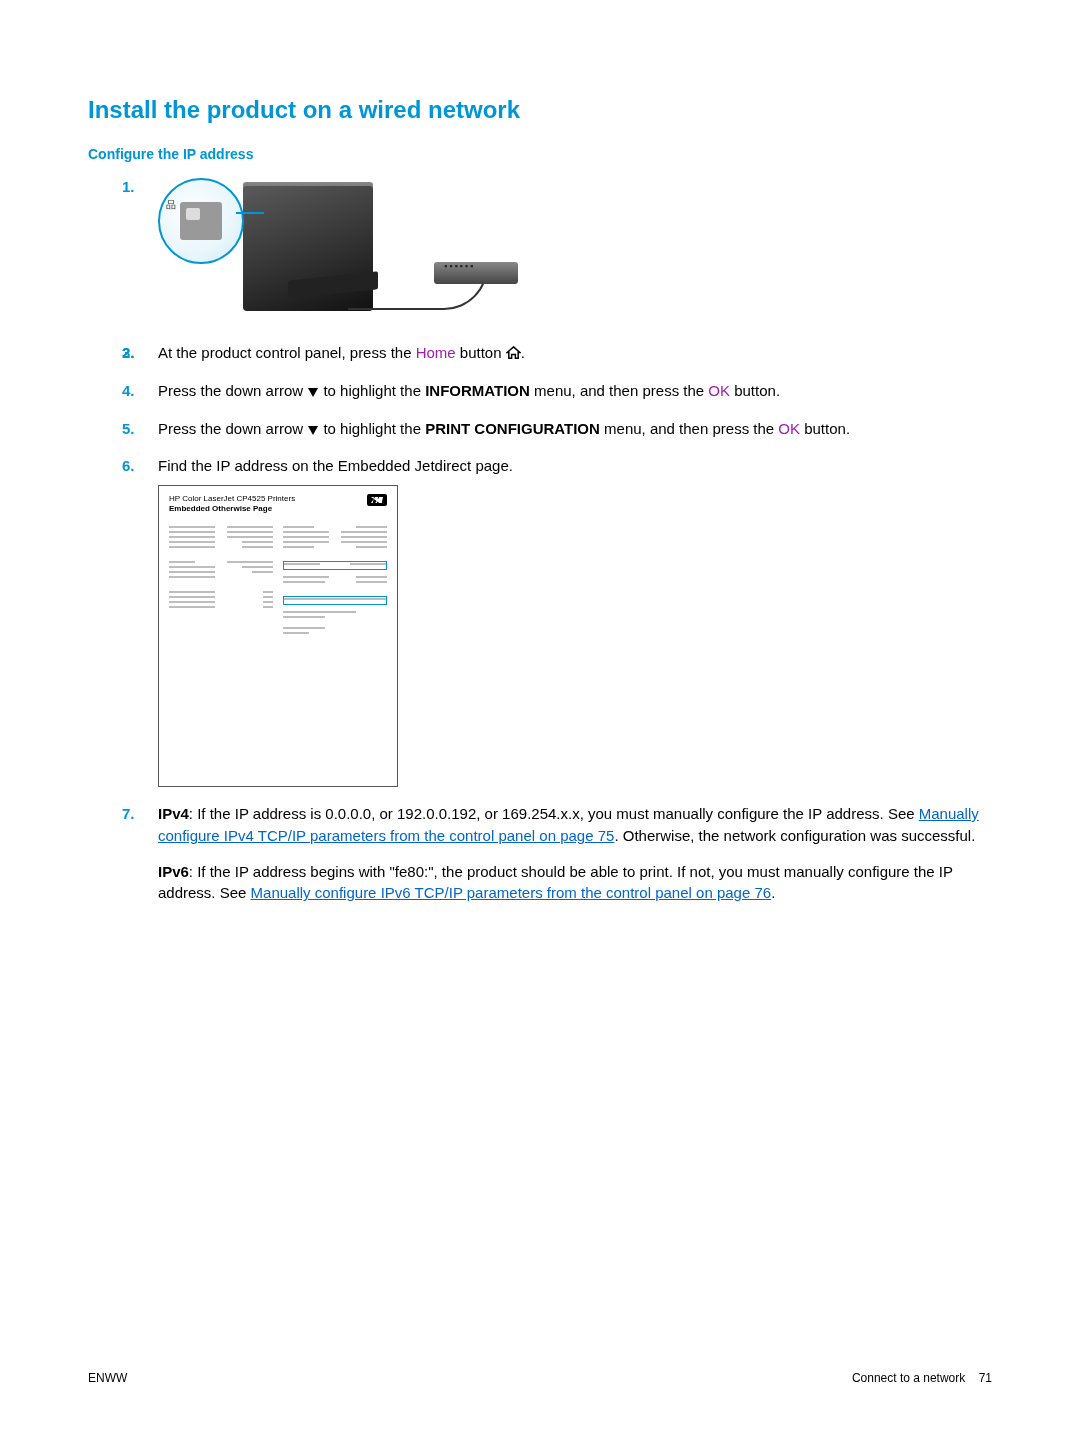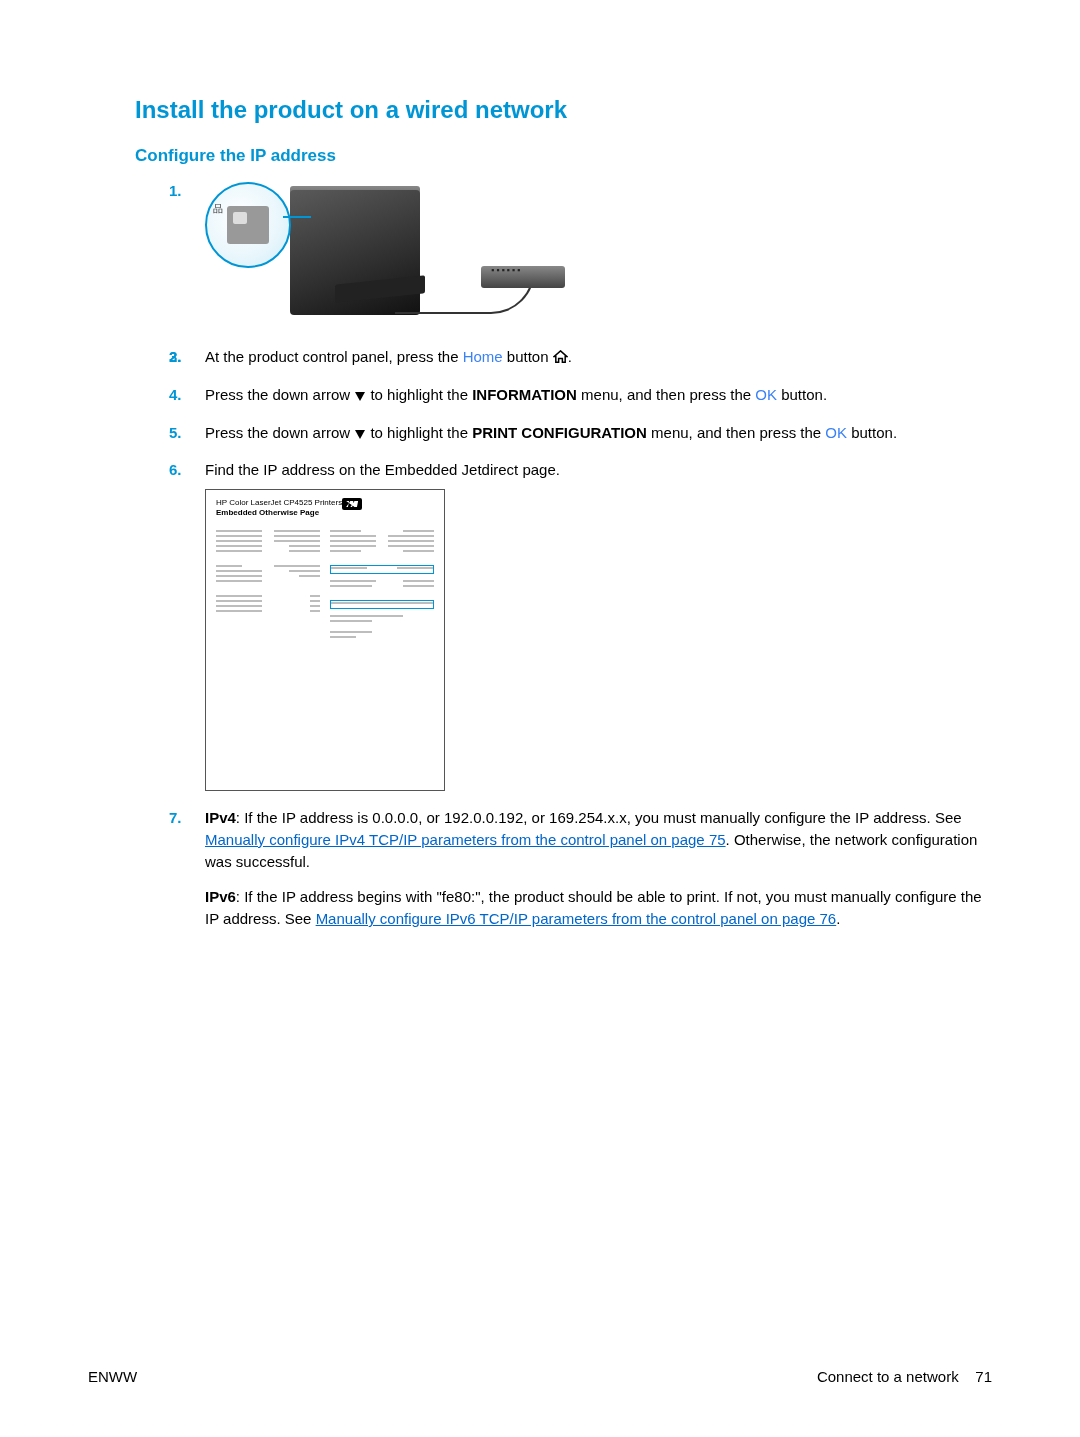--- a/index.html
+++ b/index.html
@@ -9,52 +9,51 @@
     background: #fff;
     font-family: Arial, Helvetica, sans-serif;
     font-size: 15px;
     color: #000;
     width: 1080px;
     height: 1437px;
     position: relative;
   }
   .page {
     padding: 96px 88px 40px 88px;
-    margin-left: 47px;
   }
   h1.main-title {
     color: #0096d6;
     font-size: 24px;
     font-weight: bold;
     margin: 0 0 22px 0;
   }
   h2.sub-title {
     color: #0096d6;
-    font-size: 17px;
+    font-size: 14px;
     font-weight: bold;
     margin: 0 0 14px 0;
   }
   ol.steps {
     list-style: none;
     margin: 0;
     padding: 0 0 0 70px;
   }
   ol.steps > li {
     position: relative;
     margin-bottom: 16px;
     line-height: 1.45;
   }
   ol.steps > li .num {
     position: absolute;
     left: -36px;
     top: 0;
     color: #0096d6;
     font-weight: bold;
   }
-  .blue-text { color: #3b82f6; }
+  .blue-text { color: #a21caf; }
   .link {
     color: #0066cc;
     text-decoration: underline;
     cursor: pointer;
   }
   .bold { font-weight: bold; }
   .illustration-printer {
     width: 360px;
     height: 150px;
     margin: 12px 0 16px 0;
@@ -159,20 +158,21 @@
     width: 240px;
     height: 302px;
     border: 1px solid #555;
     background:#fff;
     margin: 8px 0 0 0;
     padding: 8px 10px;
     position:relative;
   }
   .jd-header {
     display:flex;
+    justify-content:space-between;
     align-items:flex-start;
     height:26px;
   }
   .jd-title-block { font-size:8px; line-height:1.2; }
   .jd-title-block .bold-line { font-weight:bold; }
   .hp-logo {
     width:20px; height:12px;
     background:#000;
     border-radius:2px;
     position:relative;
@@ -209,21 +209,21 @@
   }
 
   .sub-para { margin-top:14px; }
 
   .footer {
     position:absolute;
     bottom:52px;
     left:88px; right:88px;
     display:flex;
     justify-content:space-between;
-    font-size:15px;
+    font-size:12px;
   }
 </style>
 </head>
 <body>
 
 <div class="page">
   <h1 class="main-title">Install the product on a wired network</h1>
   <h2 class="sub-title">Configure the IP address</h2>
 
   <ol class="steps">

